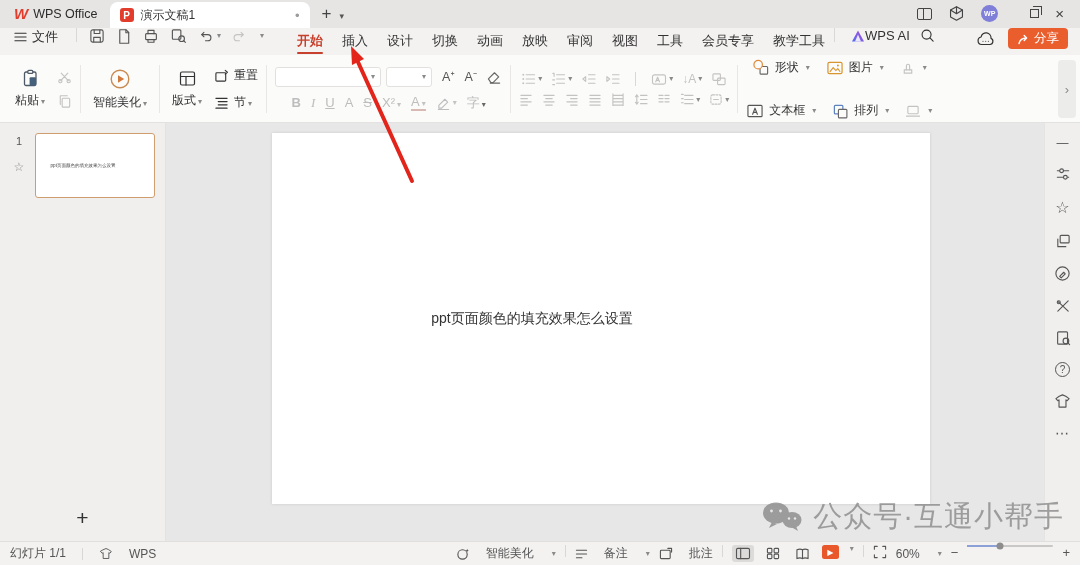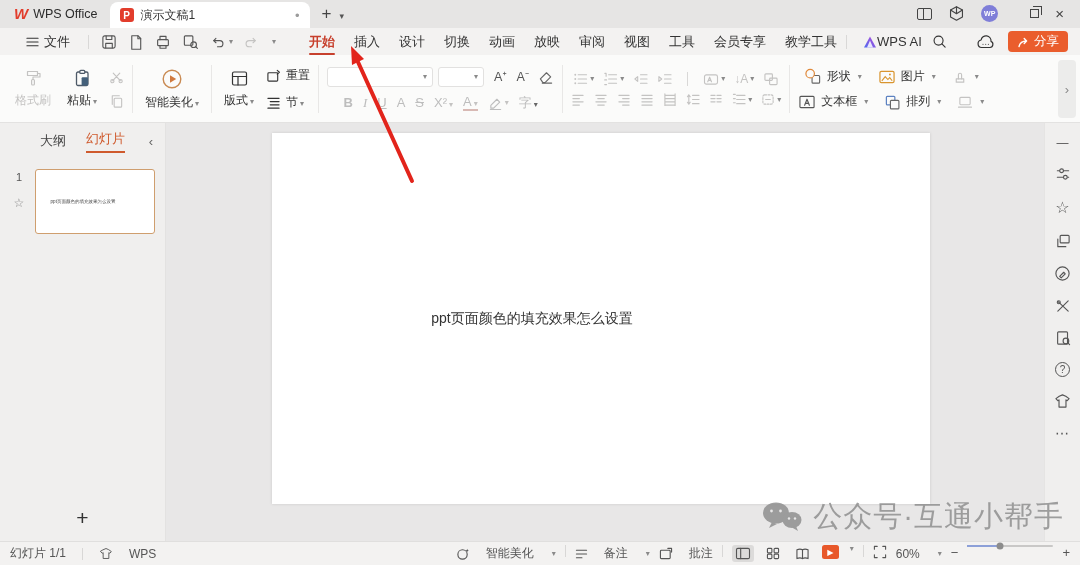--- a/index.html
+++ b/index.html
@@ -31,22 +31,22 @@
             font-weight:bold; display:flex; align-items:center; justify-content:center; }
   .wc-min { width:11px; border-top:1.6px solid #444; margin-top:5px; }
   .wc-restore { width:9px; height:9px; border:1.3px solid #444; position:relative; }
   .wc-restore::before { content:""; position:absolute; left:2px; top:-4px; width:8px; height:8px;
                         border:1.3px solid #444; border-left:none; border-bottom:none; }
   .wc-close { font-size:15px; color:#444; line-height:1; }
   .split-ic { width:15px; height:12px; border:1.3px solid #444; border-radius:2px; position:relative; }
   .split-ic::before { content:""; position:absolute; left:5px; top:0; bottom:0; border-left:1.3px solid #444; }
 
   
-  .menubar { height:27px; background:#f3f2f1; display:flex; align-items:center; font-size:13px; color:#333;
-             flex:0 0 auto;padding-left:12px; }
+  .menubar { height:27px; background:#f3f2f1; display:flex; align-items:flex-start; font-size:13px; color:#333;
+             flex:0 0 auto; }
   .file-btn { display:flex; align-items:center; gap:5px; padding:0 12px 0 14px; }
   .vsep { width:1px; height:14px; background:#d9d8d7; margin:0 6px; }
   .qicons { display:flex; gap:11px; align-items:center; color:#555; padding:0 6px; }
   .menu-items { display:flex; gap:13px; margin-left:24px; align-items:center; }
   .mi { padding:4px 3px; position:relative; color:#333; }
   .mi.active { color:#c7402d; font-weight:bold; }
   .mi.active::after { content:""; position:absolute; left:3px; right:3px; bottom:0; height:2px;
                       background:#c7402d; border-radius:1px; }
   .wpsai { display:flex; align-items:center; gap:0; margin-left:10px; color:#333; }
   .mb-right { margin-left:auto; display:flex; align-items:center; gap:12px; padding-right:12px; }
@@ -66,21 +66,21 @@
   .combos { display:flex; gap:5px; align-items:center; color:#555; }
   .combo { height:20px; background:#fff; border:1px solid #e2e1e0; border-radius:3px; display:flex;
            align-items:center; justify-content:flex-end; padding:0 5px; }
   .combo.font { width:106px; } .combo.size { width:46px; }
   .fx { font-size:12.5px; color:#555; margin-left:5px; }
   .charrow { display:flex; gap:10px; align-items:center; font-size:13px; color:#bdbdbd; }
   .charrow .lb { font-weight:bold; }
   .u-red { border-bottom:2px solid #d8b9b4; }
   .pargrp { display:flex; flex-direction:column; gap:7px; justify-content:center; }
   .parrow { display:flex; gap:9px; align-items:center; }
-  .insgrp { display:flex; flex-direction:column; gap:8px; justify-content:center; }
+  .insgrp { display:flex; flex-direction:column; gap:8px; justify-content:space-between; }
   .insrow { display:flex; gap:16px; }
   .expand { width:18px; background:#ececeb; border-radius:4px; display:flex; align-items:center;
             justify-content:center; color:#8a8a8a; font-size:13px; margin:1px 2px 1px auto; }
 
   
   .main { flex:1; display:flex; min-height:0; }
   .lpanel { width:166px; background:#f0efee; border-right:1px solid #e3e2e1; display:flex;
             flex-direction:column; flex:0 0 auto; }
   .ltabs { height:36px; display:flex; align-items:center; justify-content:center; gap:20px;
            font-size:13px; color:#444; position:relative; flex:0 0 auto; }
@@ -246,28 +246,20 @@
           <path d="M2 10.5C3 6 6.6 5 9.6 5M9.6 5L7.2 2.6M9.6 5L7.2 7.4" stroke="#fff" fill="none" stroke-width="1.4" stroke-linecap="round" stroke-linejoin="round"></path>
         </svg>
         <span>分享</span>
       </div>
     </div>
   </div>
 
   <div class="ribbon">
 
     <div class="rgroup">
-      <div class="bigbtn dim">
-        <svg width="19" height="19" viewBox="0 0 19 19" class="ic">
-          <path d="M3.5 2.5h10v4h-10z"></path>
-            <path d="M13.5 4.5h2.5v3.5H9v2.5"></path>
-            <rect x="7.6" y="10.5" width="2.8" height="5.5" rx="1"></rect>
-        </svg>
-        <span>格式刷</span>
-      </div>
       <div class="bigbtn">
         <svg width="19" height="19" viewBox="0 0 19 19">
           <rect x="3.5" y="3" width="11.5" height="13.5" rx="1.5" stroke="#4e5a68" fill="none" stroke-width="1.3"></rect>
           <rect x="6.8" y="1.4" width="5" height="3" rx="1" stroke="#4e5a68" fill="#fbfbfa" stroke-width="1.3"></rect>
           <rect x="8.6" y="8.2" width="6.4" height="8.3" rx="1" fill="#44607a"></rect>
         </svg>
         <span><span>粘贴</span><span class="caret">▾</span></span>
       </div>
       <div class="smallcol dim">
         <svg width="15" height="15" viewBox="0 0 16 16" class="ic">
@@ -494,25 +486,20 @@
     </div>
 
     <div class="expand">
       <span>›</span>
     </div>
   </div>
 
   <div class="main">
 
     <div class="lpanel">
-      <div class="ltabs">
-        <span class="ltab">大纲</span>
-        <span class="ltab active">幻灯片</span>
-        <span class="lcollapse">‹</span>
-      </div>
       <div class="thumbwrap">
         <div class="numcol">
           <span>1</span>
           <span class="star">☆</span>
         </div>
         <div class="thumb">
           <span class="ttext">ppt页面颜色的填充效果怎么设置</span>
         </div>
       </div>
       <div class="addslide">

